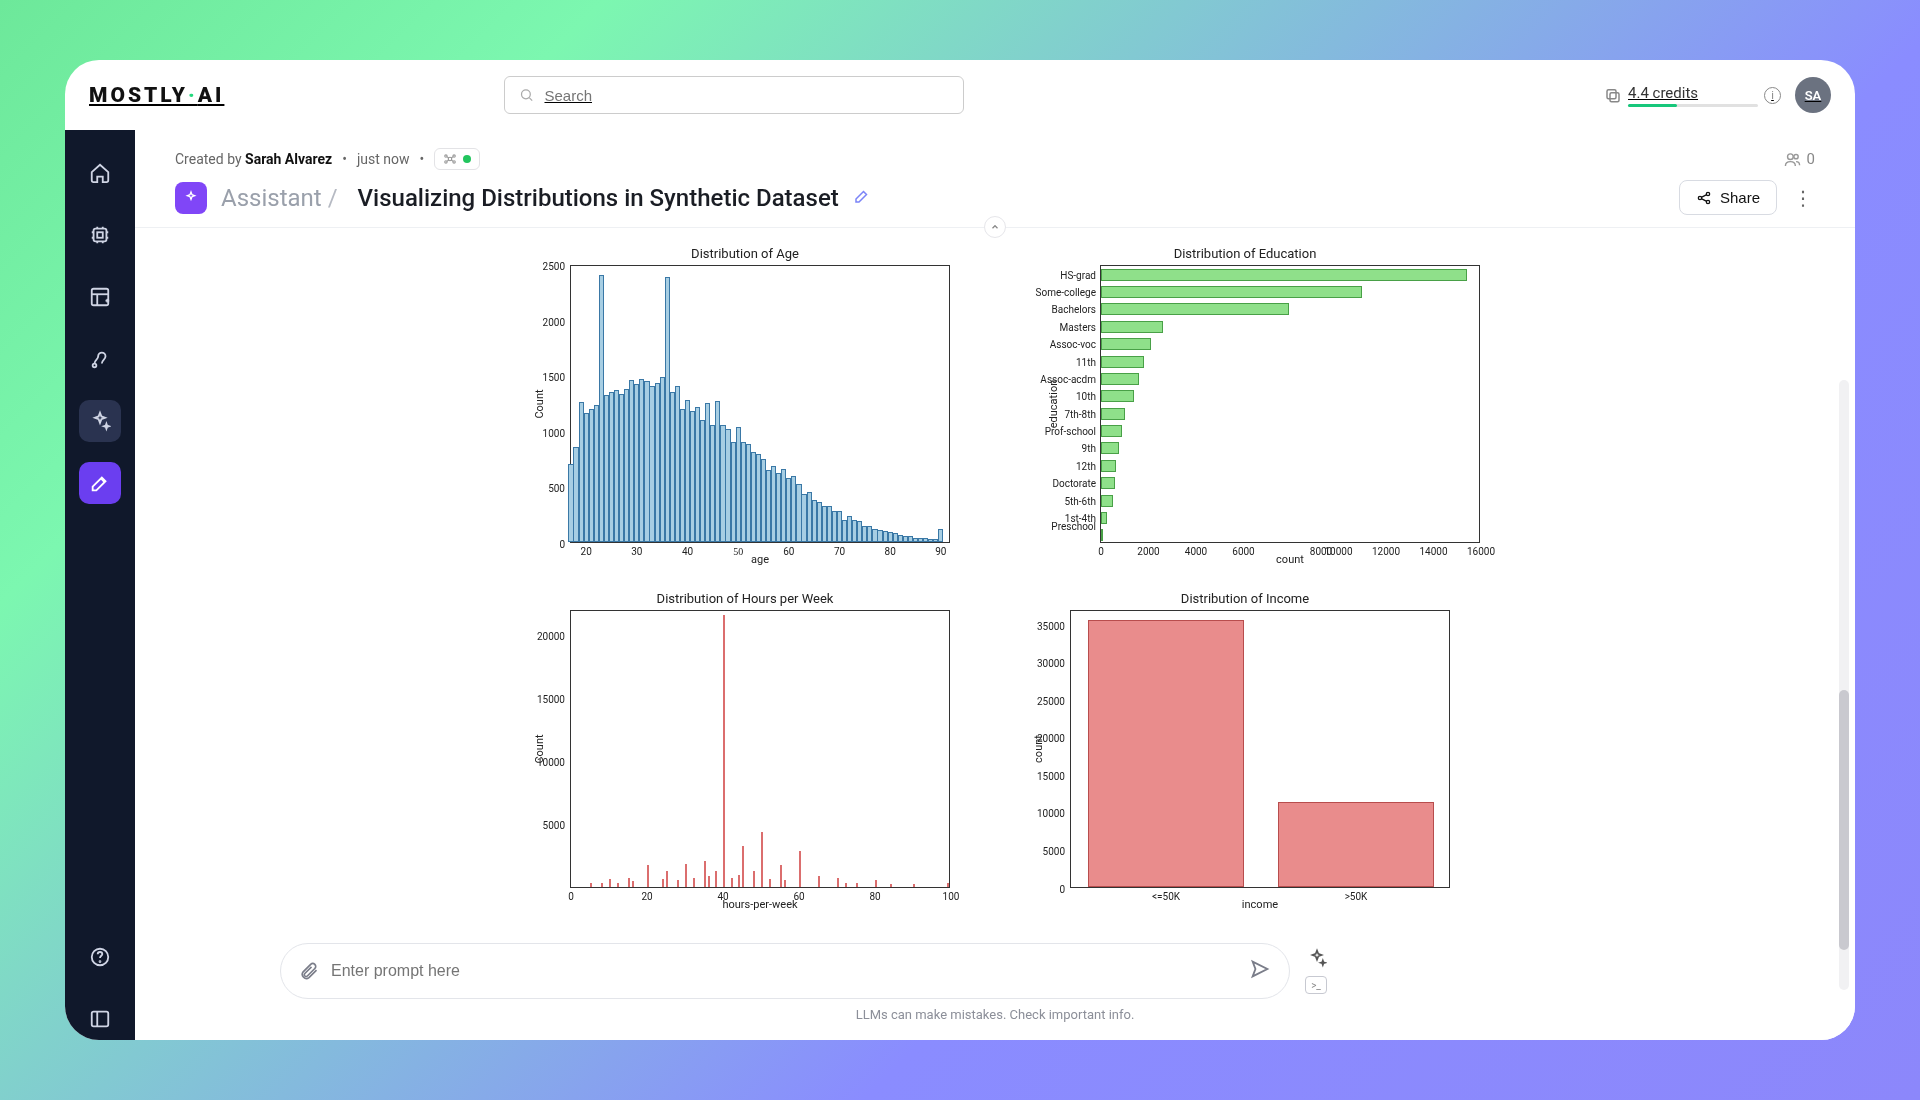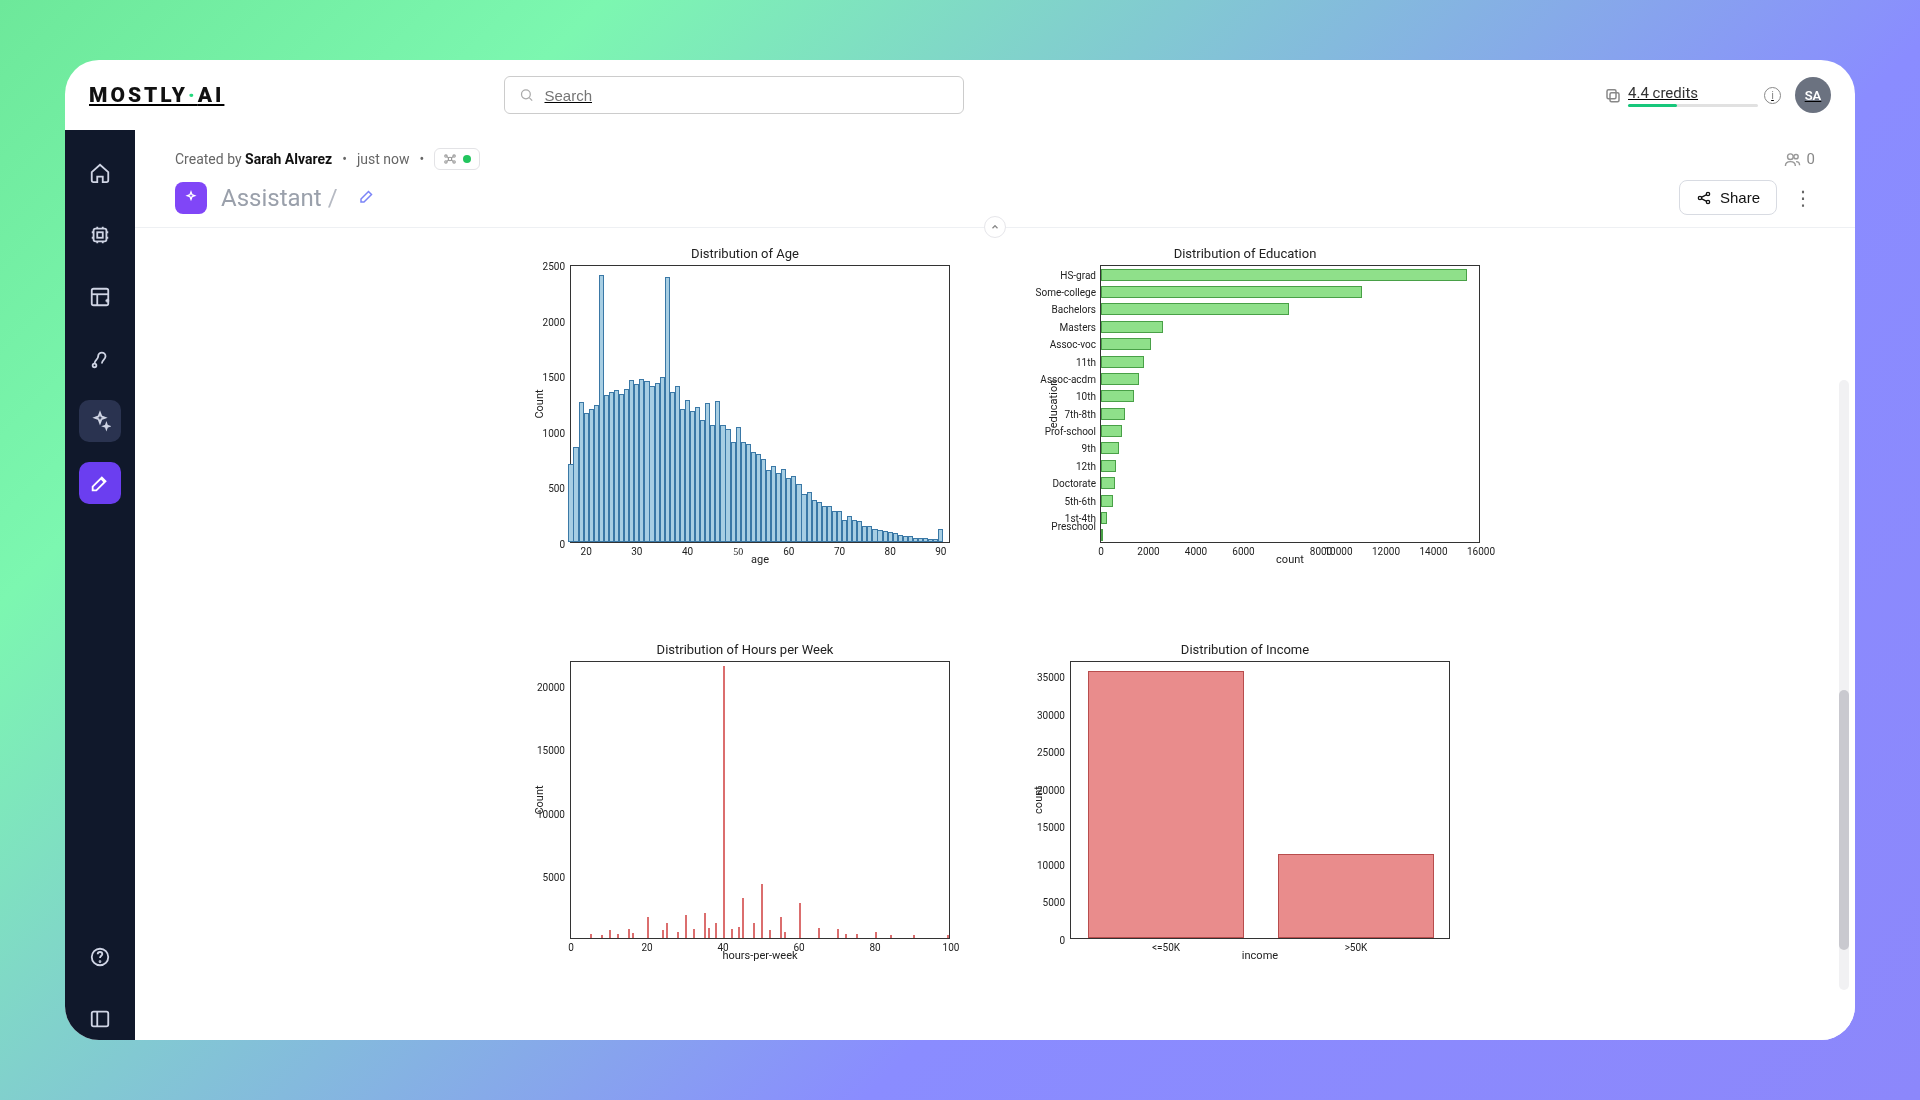--- a/index.html
+++ b/index.html
@@ -230,20 +230,21 @@
             <span>0</span>
           </span>
         </div>
         <div class="title-row">
           <div class="title-ic">
             <svg width="16" height="16" viewBox="0 0 24 24" fill="none" stroke="currentColor" stroke-width="2">
                 <path d="M12 3l1.5 4 4 1.5-4 1.5L12 14l-1.5-4-4-1.5 4-1.5z"></path>
               </svg>
           </div>
           <span class="crumb"><span>Assistant</span><span class="sep">/</span></span>
+          <span class="title">Visualizing Distributions in Synthetic Dataset</span>
           <span class="edit-ic">
             <svg width="18" height="18" viewBox="0 0 24 24" fill="none" stroke="currentColor" stroke-width="2">
                 <path d="M4 16l10-10 4 4-10 10H4z"></path>
               </svg>
           </span>
           <button class="share-btn">
             <svg width="16" height="16" viewBox="0 0 24 24" fill="none" stroke="#111" stroke-width="2">
                 <circle cx="6" cy="12" r="2.5"></circle>
                 <circle cx="18" cy="6" r="2.5"></circle>
                 <circle cx="18" cy="18" r="2.5"></circle>
@@ -476,19 +477,42 @@
                 <div class="bar-v" style="left: 17.1px; width: 155.8px; height: 266.73px;"></div>
                 <span class="xtick" style="left: 285px;">&gt;50K</span>
                 <div class="bar-v" style="left: 207.1px; width: 155.8px; height: 84.1514px;"></div>
               </div>
             <div class="axis-label-x" style="margin-left:60px;width:380px;">income</div>
           </div>
 
         </div>
       </div>
 
+      <div class="prompt-wrap">
+        <div class="prompt">
+          <svg width="20" height="20" viewBox="0 0 24 24" fill="none" stroke="#7a7d89" stroke-width="2">
+              <path d="M21 11l-9 9a5 5 0 01-7-7l9-9a3.5 3.5 0 015 5l-9 9a2 2 0 01-3-3l8-8"></path>
+            </svg>
+          <input placeholder="Enter prompt here" style="">
+          <span class="send">
+            <svg width="22" height="22" viewBox="0 0 24 24" fill="none" stroke="currentColor" stroke-width="2">
+                <path d="M4 20l16-8L4 4l3 8z"></path>
+              </svg>
+          </span>
+          <span class="sparkle-side">
+            <svg width="20" height="20" viewBox="0 0 24 24" fill="none" stroke="currentColor" stroke-width="2">
+                <path d="M12 3l1.5 4 4 1.5-4 1.5L12 14l-1.5-4-4-1.5 4-1.5z"></path>
+                <path d="M19 15l.7 2 2 .7-2 .7-.7 2-.7-2-2-.7 2-.7z"></path>
+              </svg>
+          </span>
+          <span class="cmd-side">
+            <span>&gt;_</span>
+          </span>
+        </div>
+        <div class="disclaimer">LLMs can make mistakes. Check important info.</div>
+      </div>
     </div>
   </div>
 
   <div class="scrollbar">
       <div class="thumb"></div>
     </div>
 </div>
 
 </body></html>

